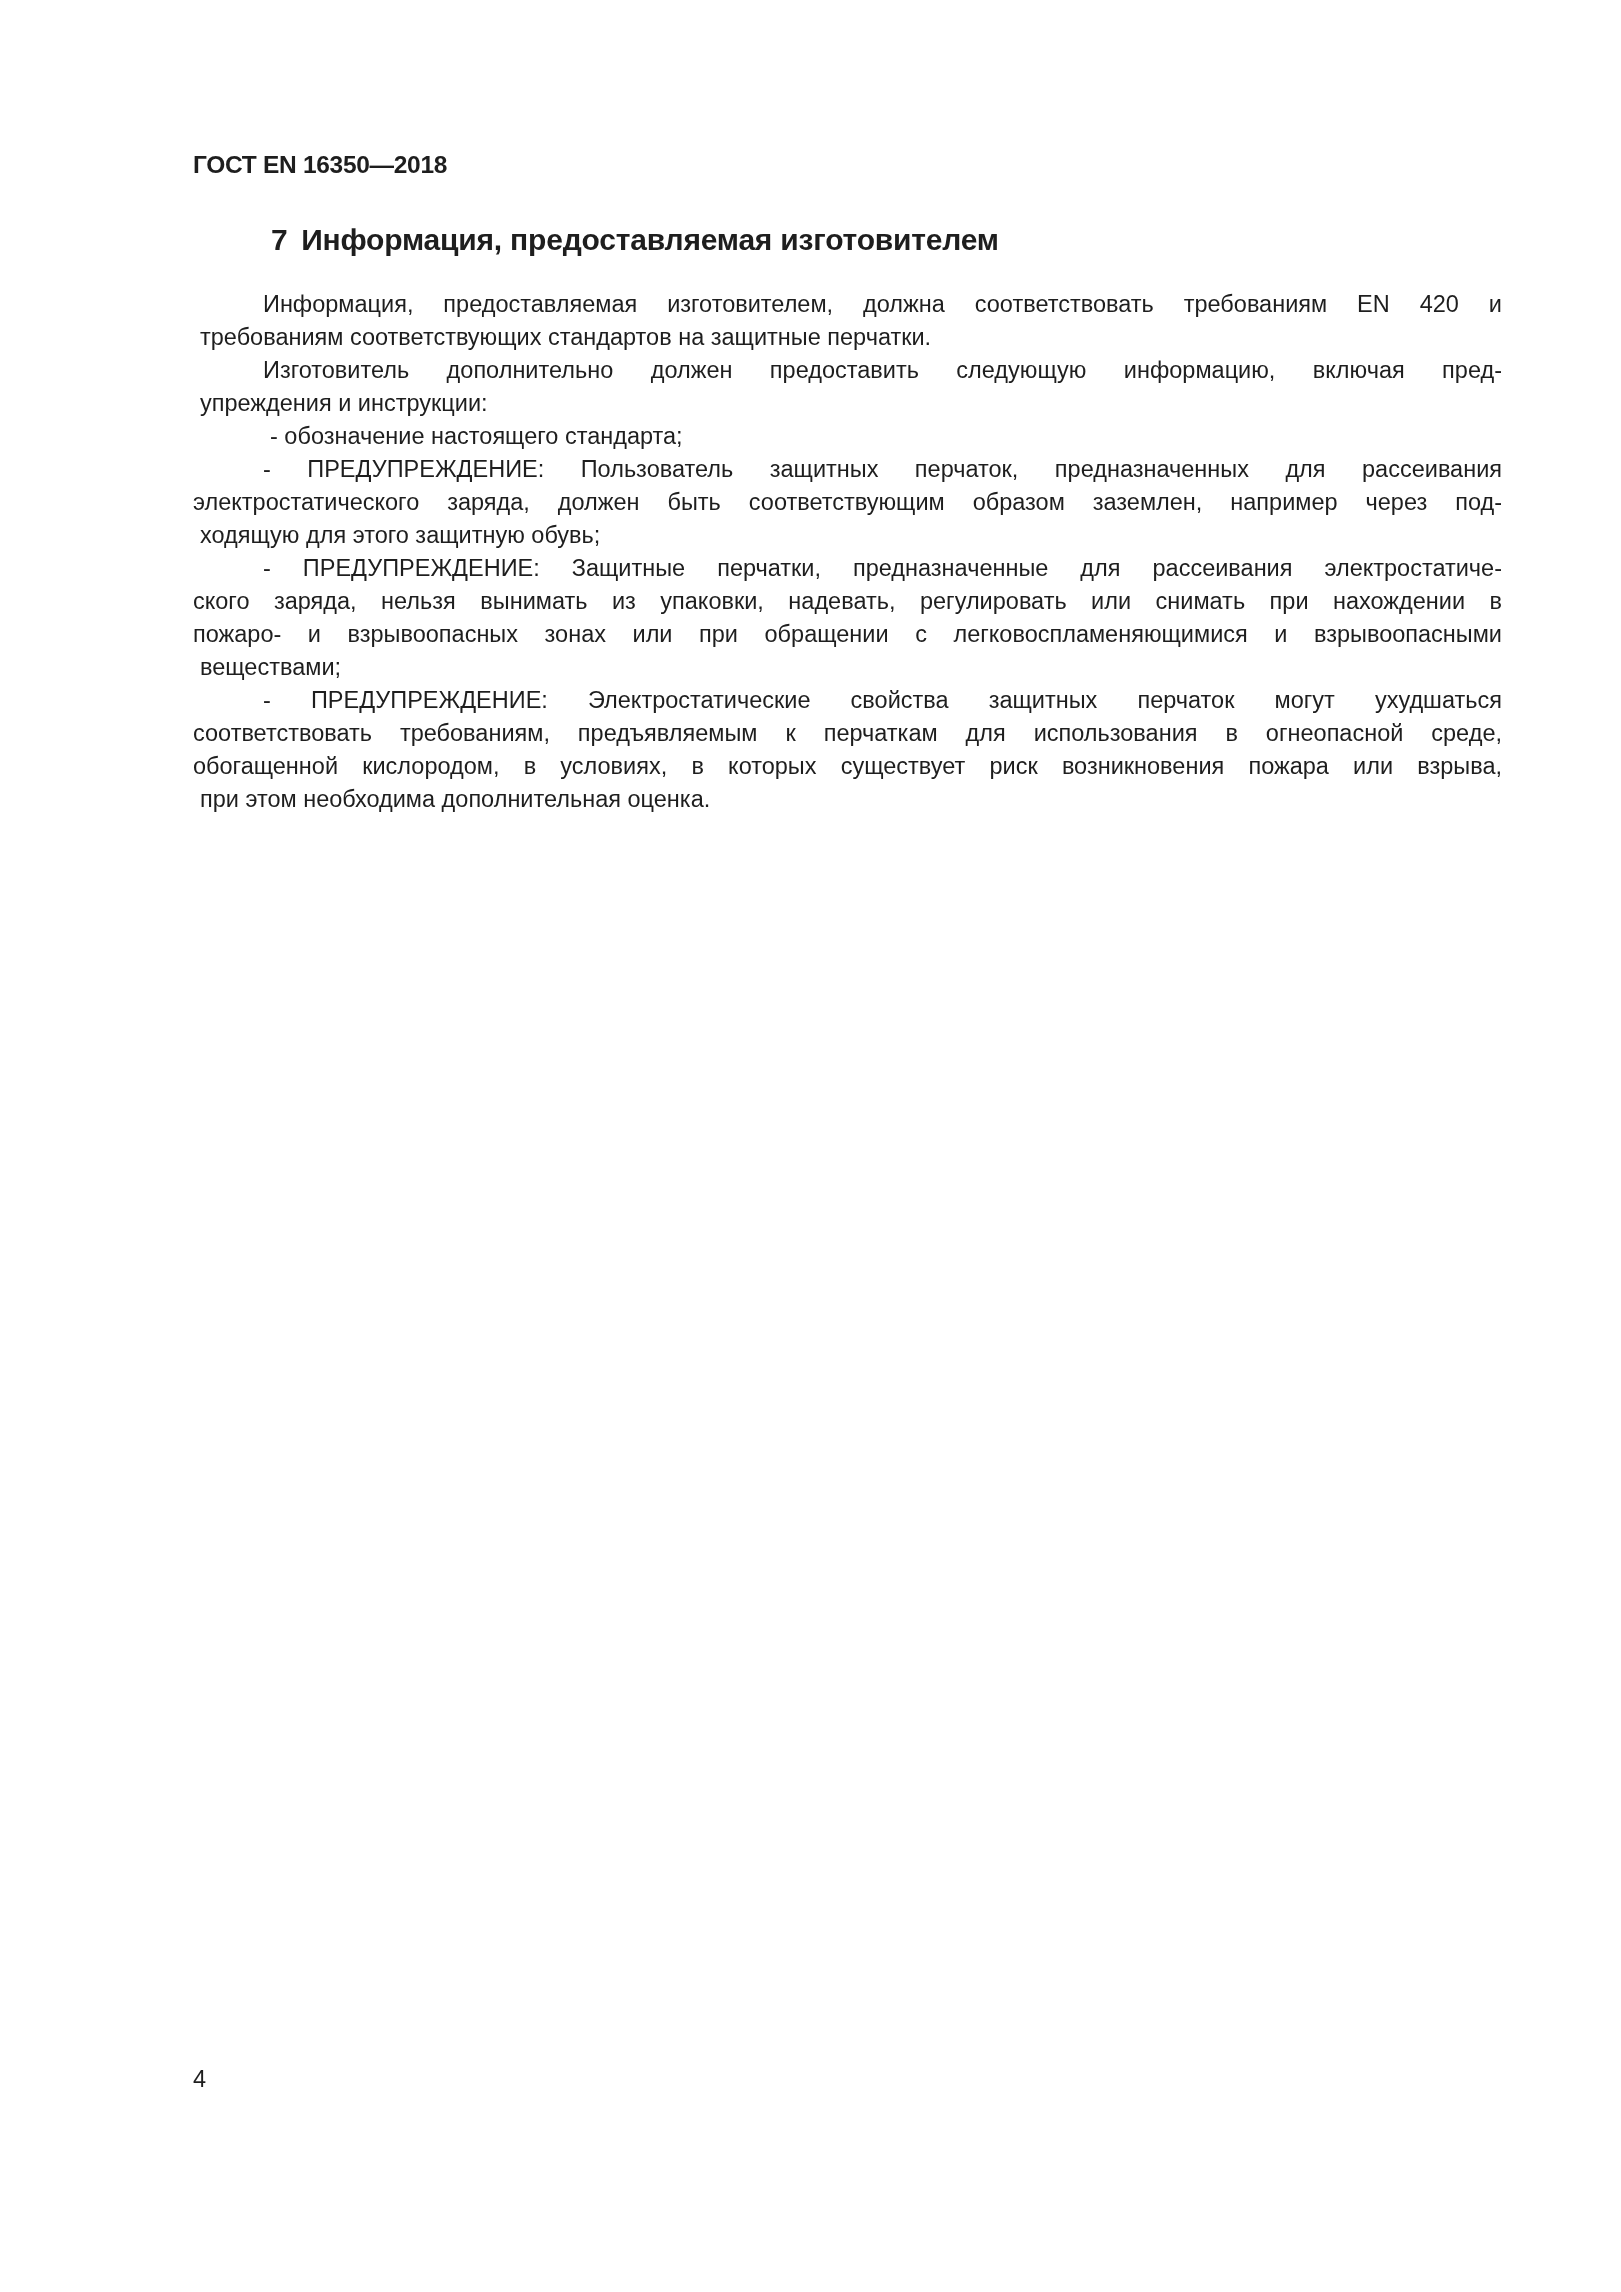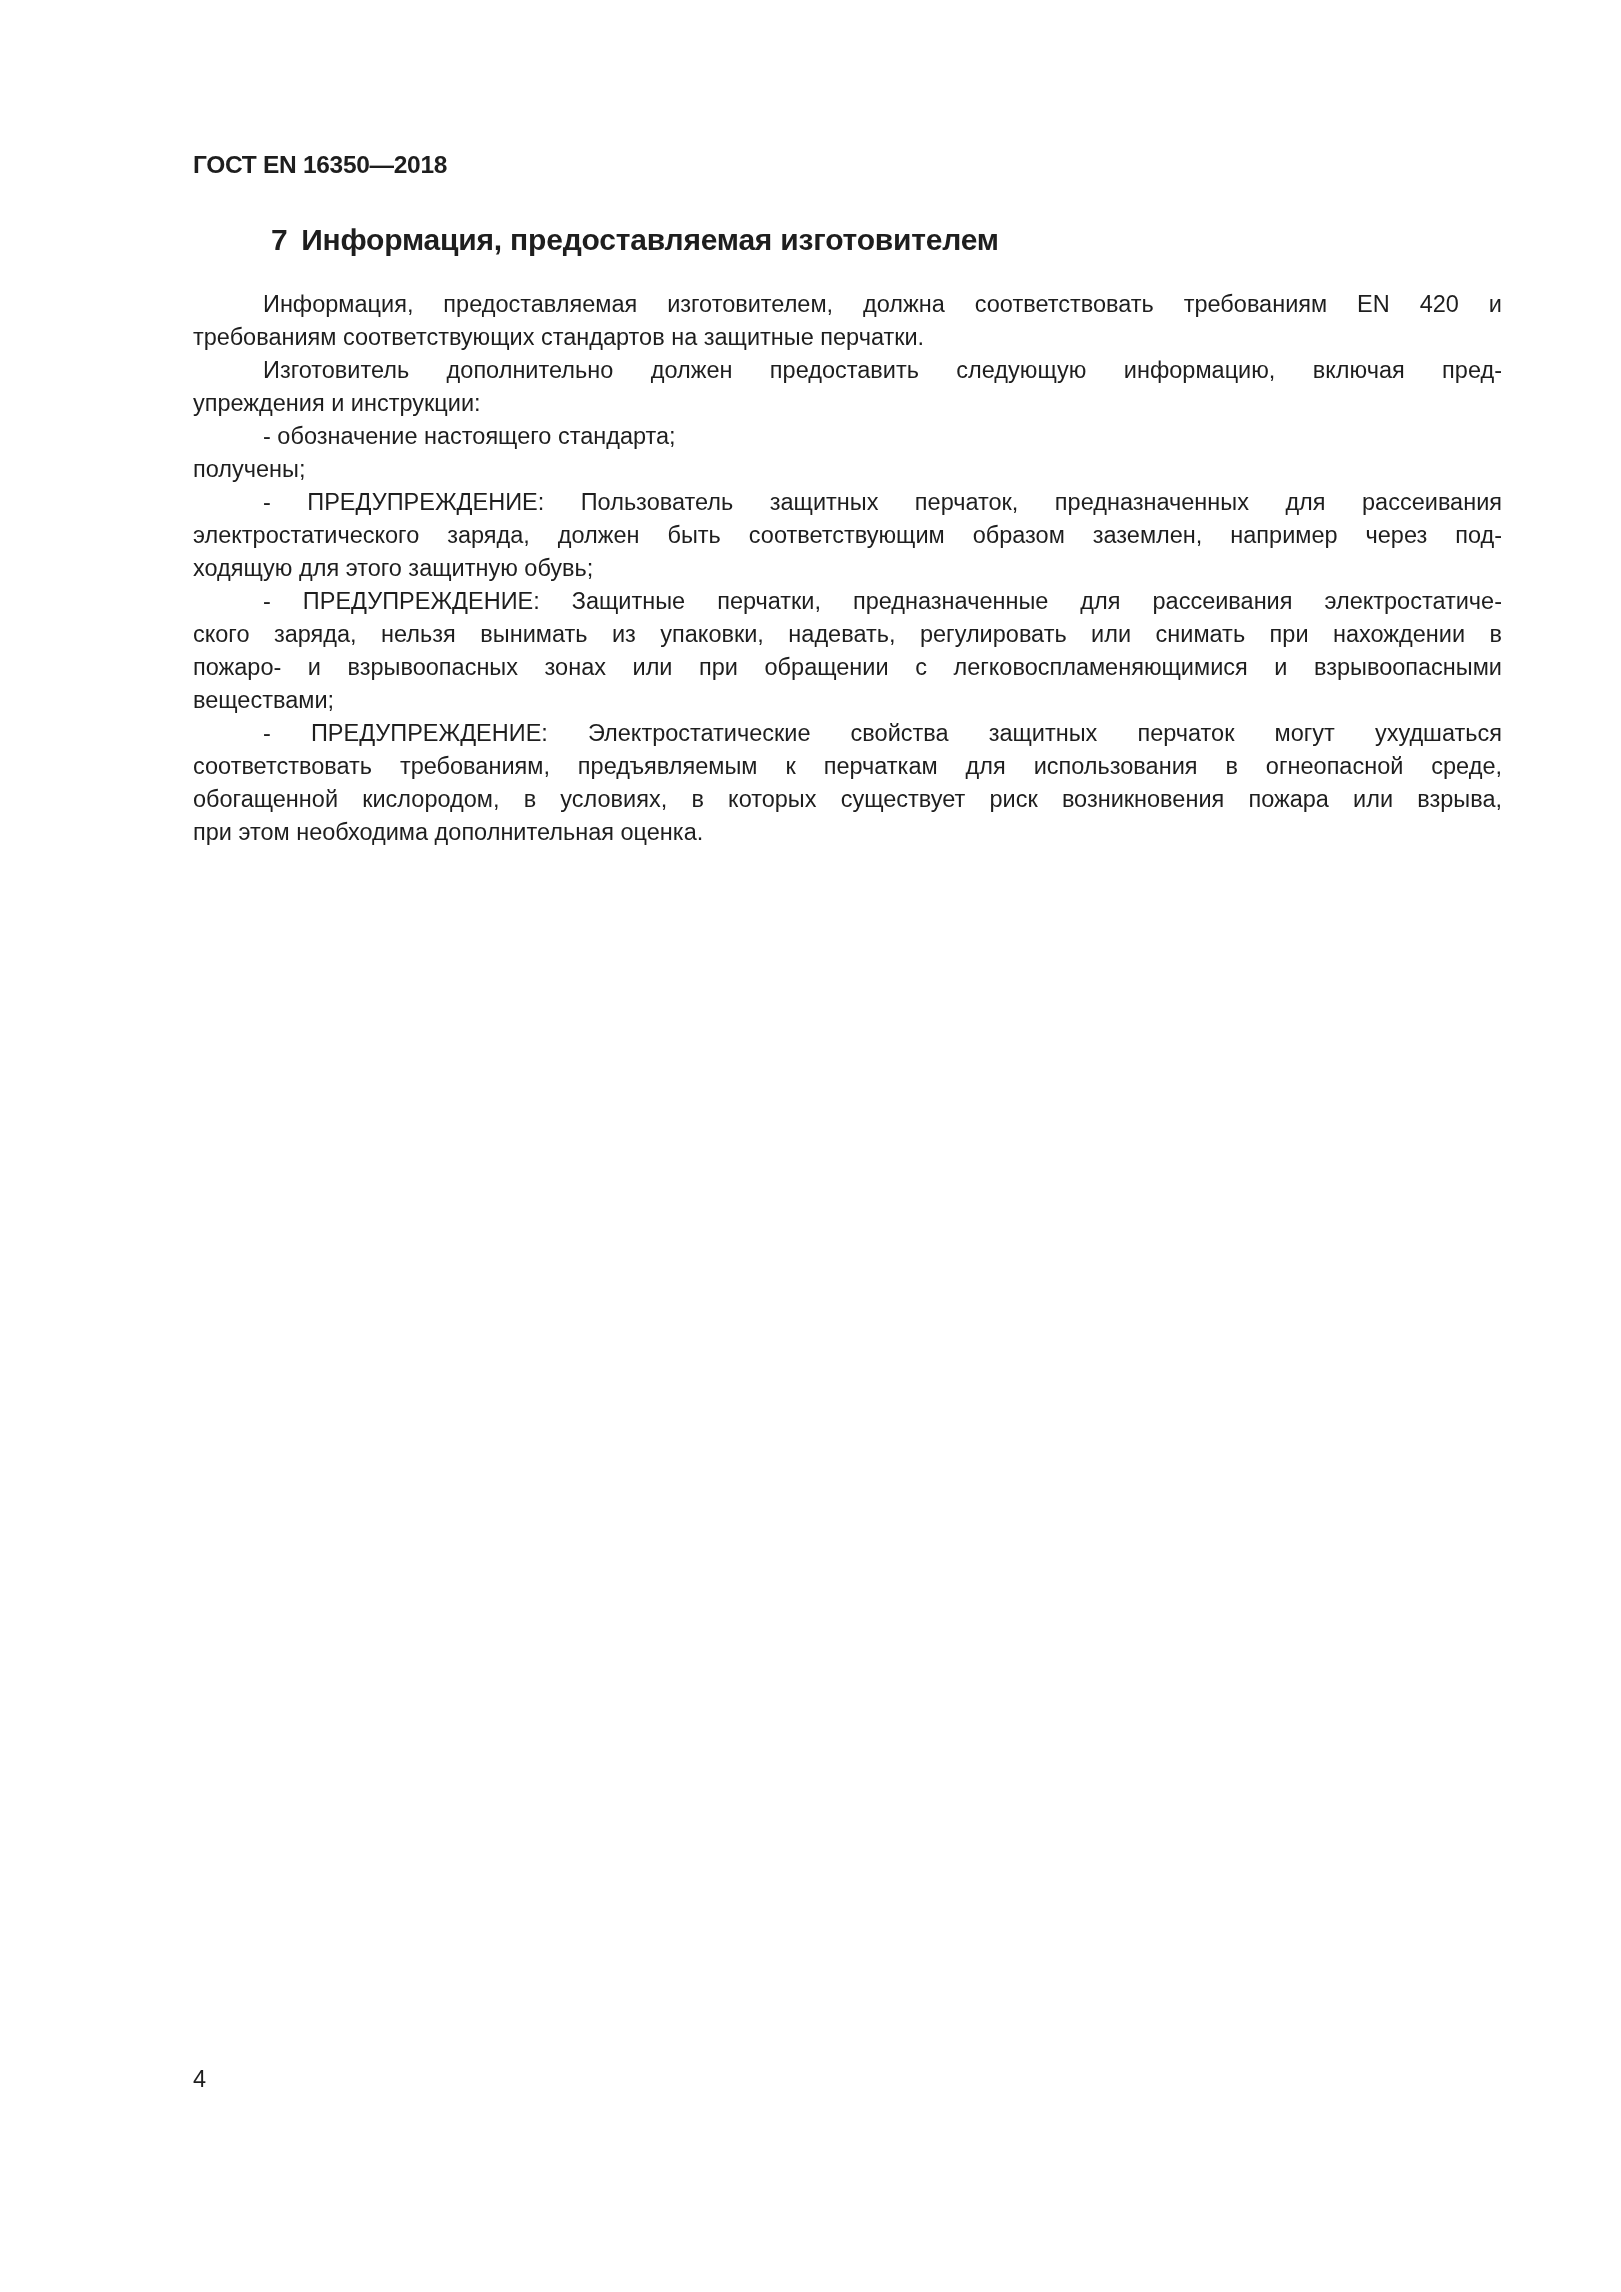--- a/index.html
+++ b/index.html
@@ -19,21 +19,21 @@
   .section-title .num { margin-right: 13.7px; }
   .body-text {
     position: absolute; left: 193px; top: 288px; width: 1309px;
     font-size: 23.5px; line-height: 33px;
   }
   .line {
     display: block; height: 33px; white-space: nowrap; overflow: visible;
     text-align: justify; text-align-last: justify;
   }
   .line.indent { padding-left: 70px; }
-  .line.last { text-align: left; text-align-last: left; }
+  .line.last { text-align: left; text-align-last: left; margin-left: 7px; }
   .page-number {
     position: absolute; left: 193px; top: 2066px;
     font-size: 23.5px;
   }
 </style>
 </head>
 <body>
 
 <div>
 
@@ -53,21 +53,20 @@
     <div>
       <span class="line indent">Изготовитель дополнительно должен предоставить следующую информацию, включая пред-</span>
       <span class="line last">упреждения и инструкции:</span>
     </div>
 
     <div>
       <span class="line indent last">- обозначение настоящего стандарта;</span>
     </div>
 
     <div>
-      <span class="line last">получены;</span>
     </div>
 
     <div>
       <span class="line indent">- ПРЕДУПРЕЖДЕНИЕ: Пользователь защитных перчаток, предназначенных для рассеивания</span>
       <span class="line">электростатического заряда, должен быть соответствующим образом заземлен, например через под-</span>
       <span class="line last">ходящую для этого защитную обувь;</span>
     </div>
 
     <div>
       <span class="line indent">- ПРЕДУПРЕЖДЕНИЕ: Защитные перчатки, предназначенные для рассеивания электростатиче-</span>

